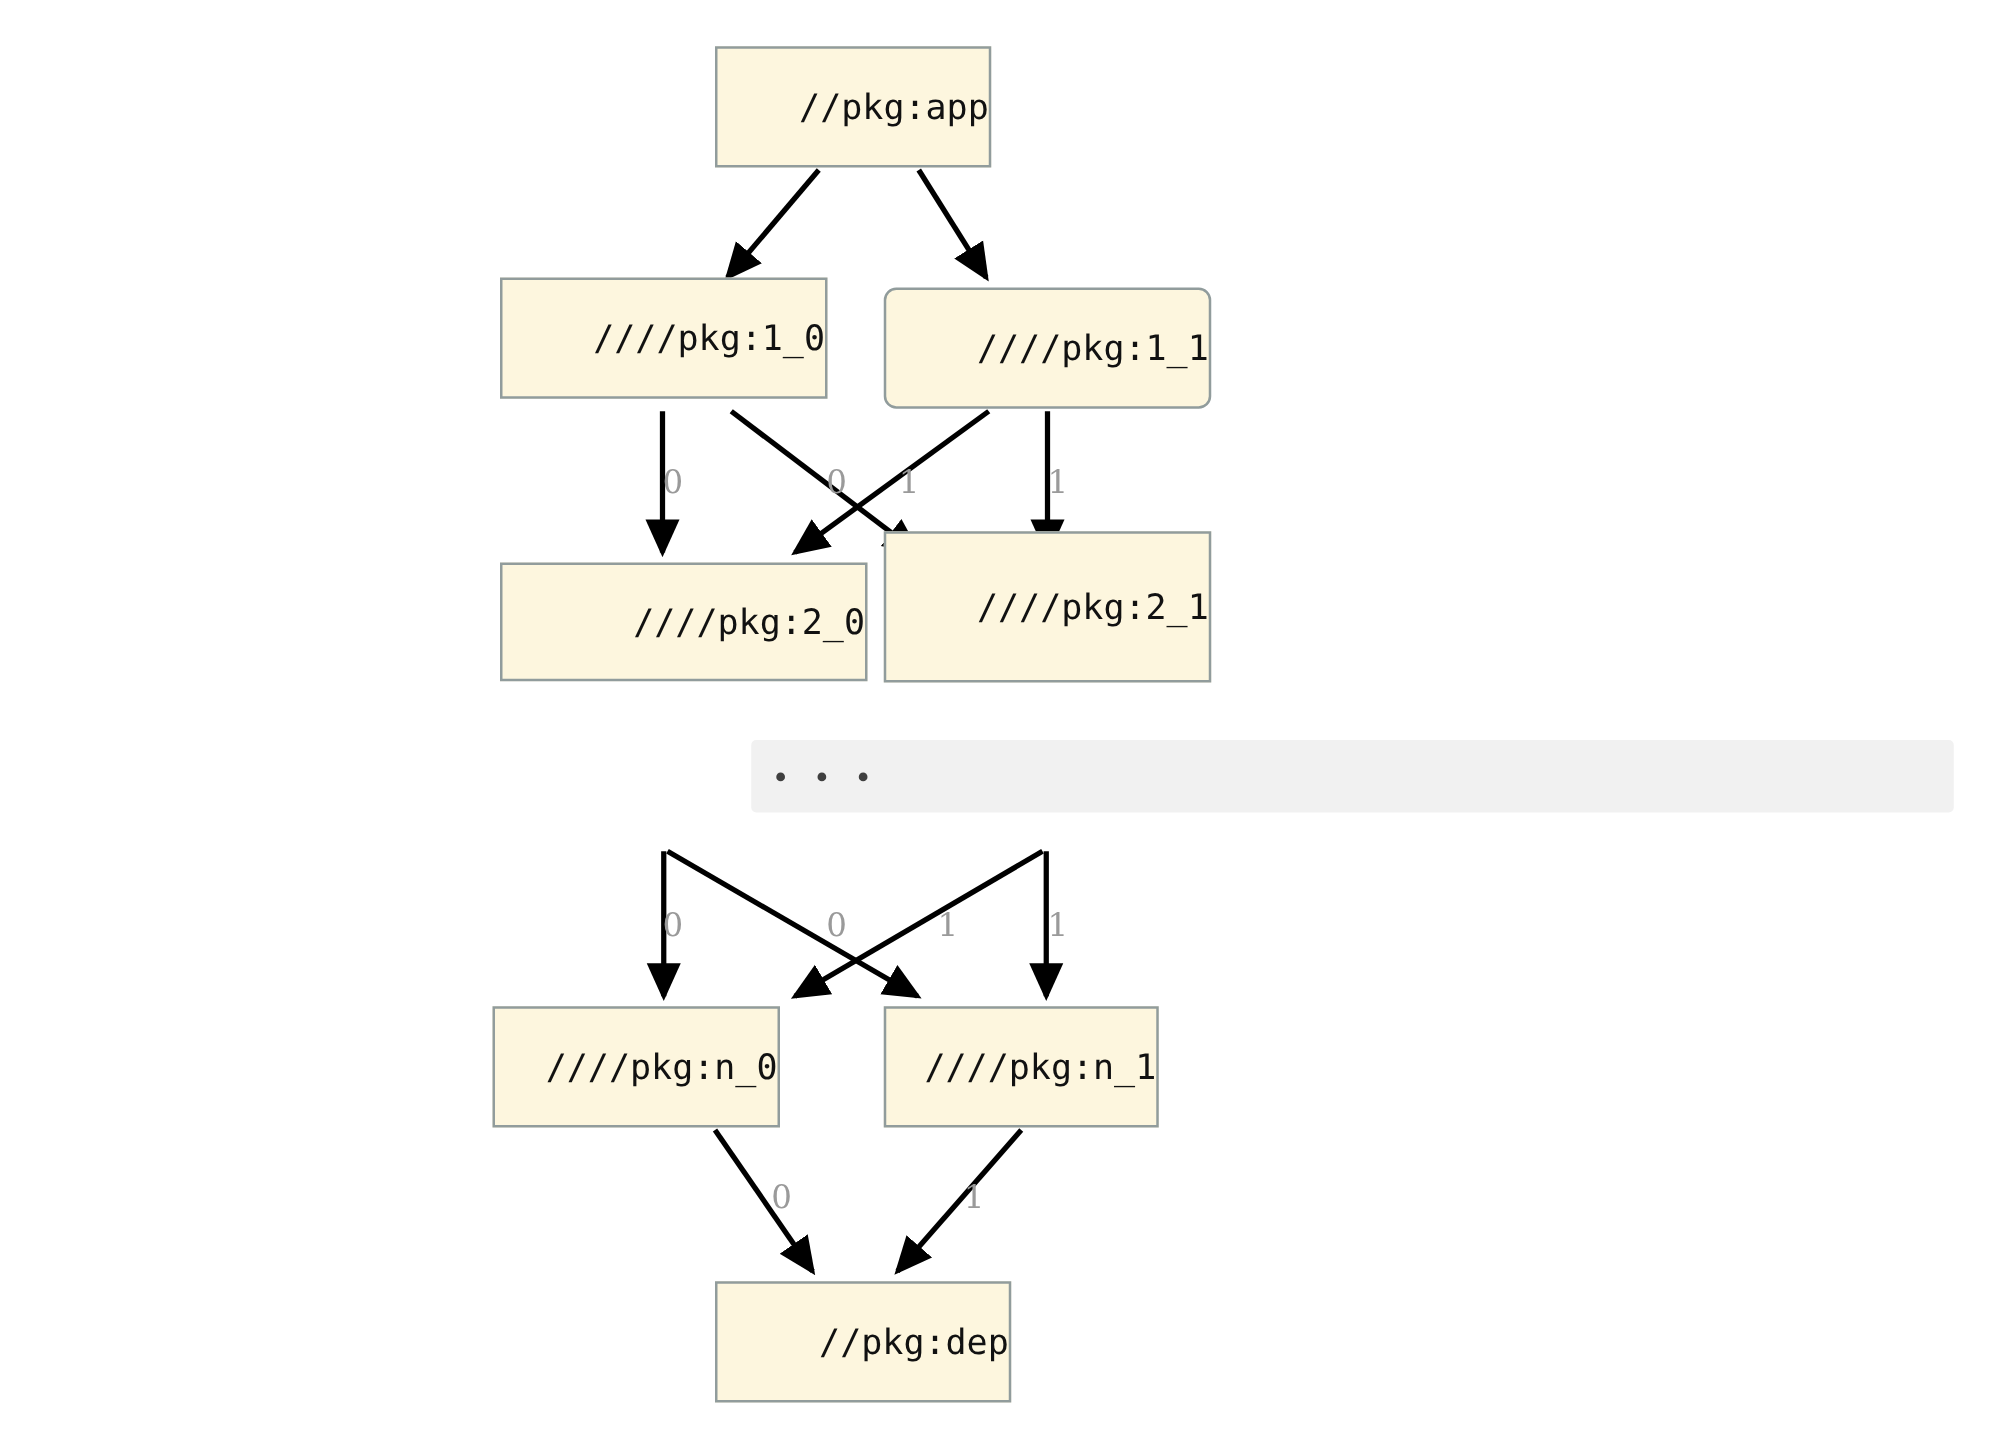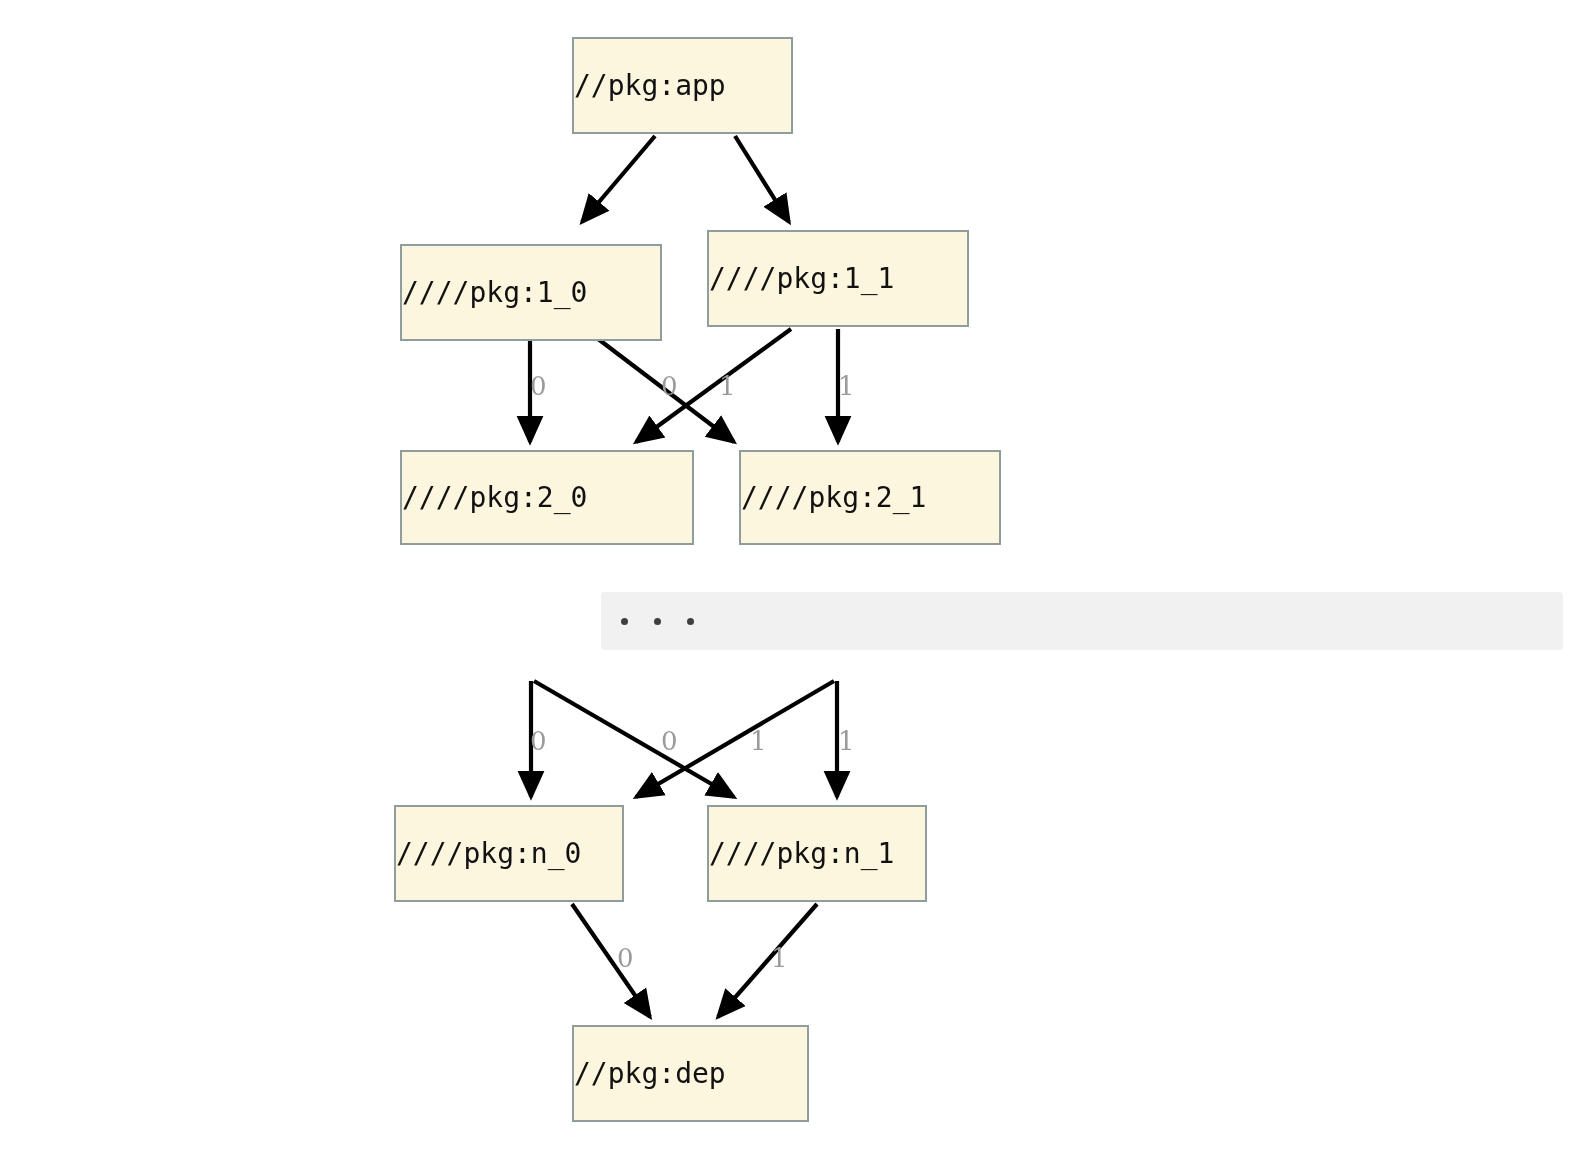--- a/index.html
+++ b/index.html
@@ -22,21 +22,21 @@
     width: 1592px;
     height: 1162px;
   }
   .node-box {
     position: absolute;
     box-sizing: border-box;
     background: #fdf6de;
     border: 2px solid #919c9c;
     display: flex;
     align-items: center;
-    justify-content: flex-start;
+    justify-content: flex-end;
   }
   .node-label {
     font-family: "DejaVu Sans Mono", "Liberation Mono", monospace;
     font-size: 28px;
     color: #111111;
     letter-spacing: 0px;
     white-space: nowrap;
   }
   .edge-label {
     position: absolute;
@@ -114,33 +114,33 @@
   </g>
   <g>
     <line x1="817" y1="904" x2="718" y2="1017" stroke="#000000" stroke-width="4.2" marker-end="url(#arrow)"></line>
   </g>
 </svg>
 
 <div class="node-box" style="left:572px; top:37px; width:221px; height:97px;">
   <span class="node-label">//pkg:app</span>
 </div>
 
-<div class="node-box" style="left:400px; top:244px; width:262px; height:97px;">
+<div class="node-box" style="left:400px; top:222px; width:262px; height:97px;">
   <span class="node-label">////pkg:1_0</span>
 </div>
 
-<div class="node-box" style="left:707px; top:230px; width:262px; height:97px;">
+<div class="node-box" style="left:707px; top:230px; width:262px; height:97px;border-radius:10px;">
   <span class="node-label">////pkg:1_1</span>
 </div>
 
 <div class="node-box" style="left:400px; top:450px; width:294px; height:95px;">
   <span class="node-label">////pkg:2_0</span>
 </div>
 
-<div class="node-box" style="left:707px; top:450px; width:262px; height:95px;margin-left:32px;">
+<div class="node-box" style="left:707px; top:425px; width:262px; height:121px;">
   <span class="node-label">////pkg:2_1</span>
 </div>
 
 <div class="node-box" style="left:394px; top:805px; width:230px; height:97px;">
   <span class="node-label">////pkg:n_0</span>
 </div>
 
 <div class="node-box" style="left:707px; top:805px; width:220px; height:97px;">
   <span class="node-label">////pkg:n_1</span>
 </div>

